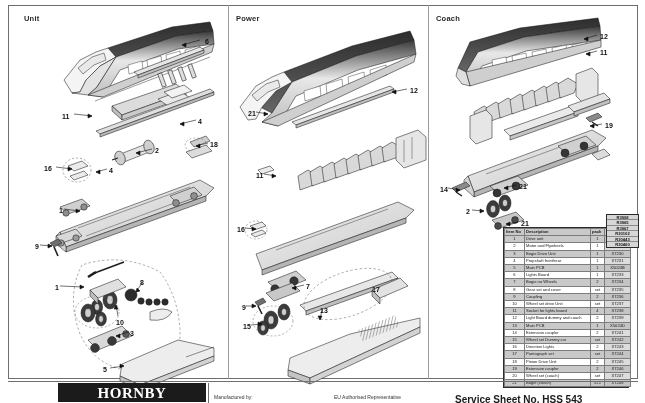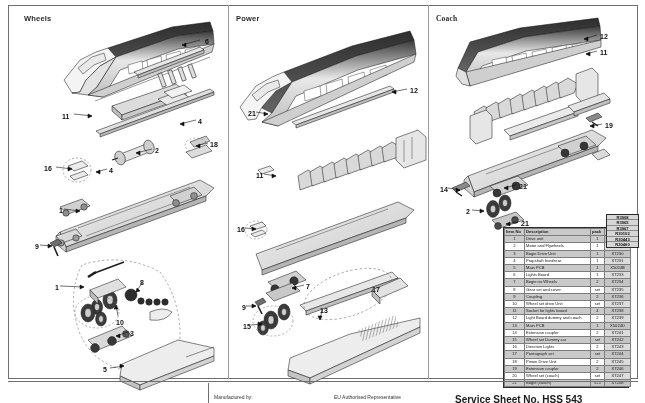--- a/index.html
+++ b/index.html
@@ -35,21 +35,21 @@
   
   .panel-title {
     position: absolute;
     font-size: 7.5px;
     font-weight: bold;
     color: #2a2a2a;
     letter-spacing: .2px;
   }
   .pt-power { left: 24px;  top: 14px; }
   .pt-dummy { left: 236px; top: 14px; }
-  .pt-coach { left: 436px; top: 14px; font-family: Liberation Serif, serif; }
+  .pt-coach { left: 436px; top: 14px; }
 
   
   .art { position: absolute; left: 0; top: 0; }
 
   
   .callout {
     position: absolute;
     font-size: 7px;
     font-weight: bold;
     color: #111;
@@ -184,21 +184,21 @@
 </style>
 </head>
 <body>
 
 <div id="sheet">
 
   <div class="frame"></div>
   <div class="vdiv d1"></div>
   <div class="vdiv d2"></div>
 
-  <div class="panel-title pt-power">Wheels</div>
+  <div class="panel-title pt-power">Unit</div>
   <div class="panel-title pt-dummy">Power</div>
   <div class="panel-title pt-coach">Coach</div>
 
   <svg class="art" width="645" height="403">
     <defs>
       <linearGradient id="bodyShade" x1="0" y1="0" x2="0" y2="1">
         <stop offset="0%" stop-color="#3a3a3a"></stop>
         <stop offset="45%" stop-color="#e8e8e8"></stop>
         <stop offset="100%" stop-color="#bdbdbd"></stop>
       </linearGradient>
@@ -766,17 +766,18 @@
             <td>Bogie (coach)</td>
             <td class="pack">5+1</td>
             <td class="part">X7248</td>
           </tr>
         </tbody>
     </table>
   </div>
 
   <div class="footer-rule"></div>
   <div class="ft-vline ft-v1"></div>
+  <div class="logo">HORNBY</div>
   <div class="foot-txt ft-man">Manufactured by:</div>
   <div class="foot-txt ft-eu">EU Authorised Representative</div>
   <div class="service-no">Service Sheet No. HSS 543</div>
 
 </div>
 
 </body></html>

